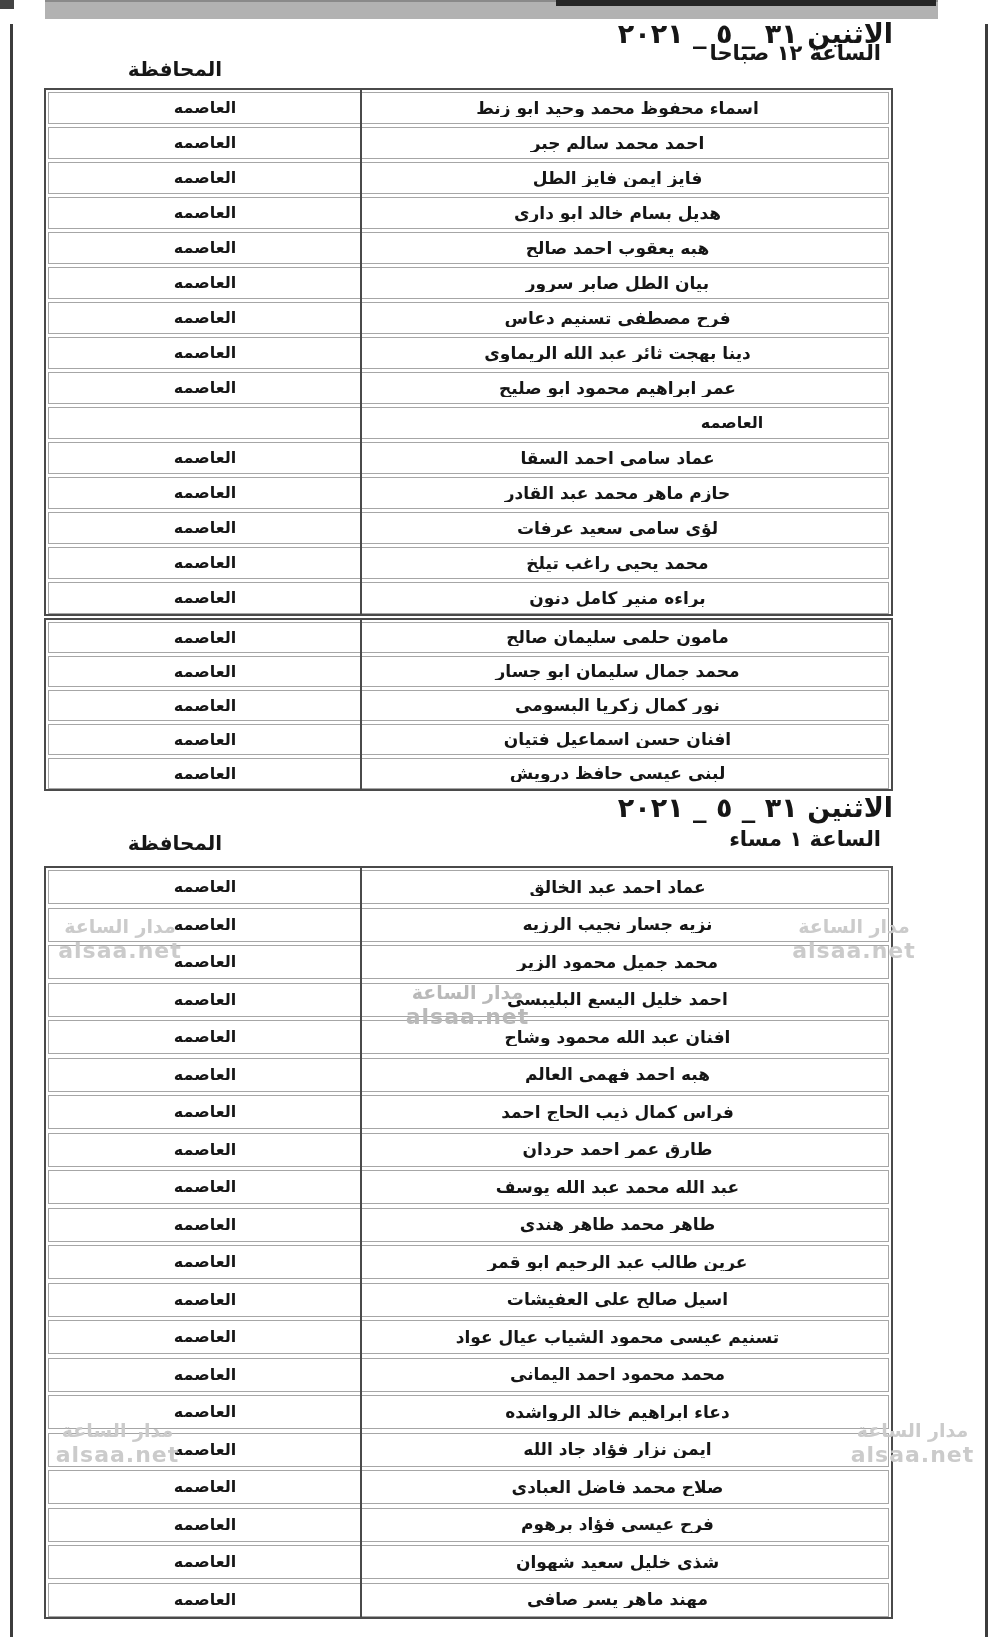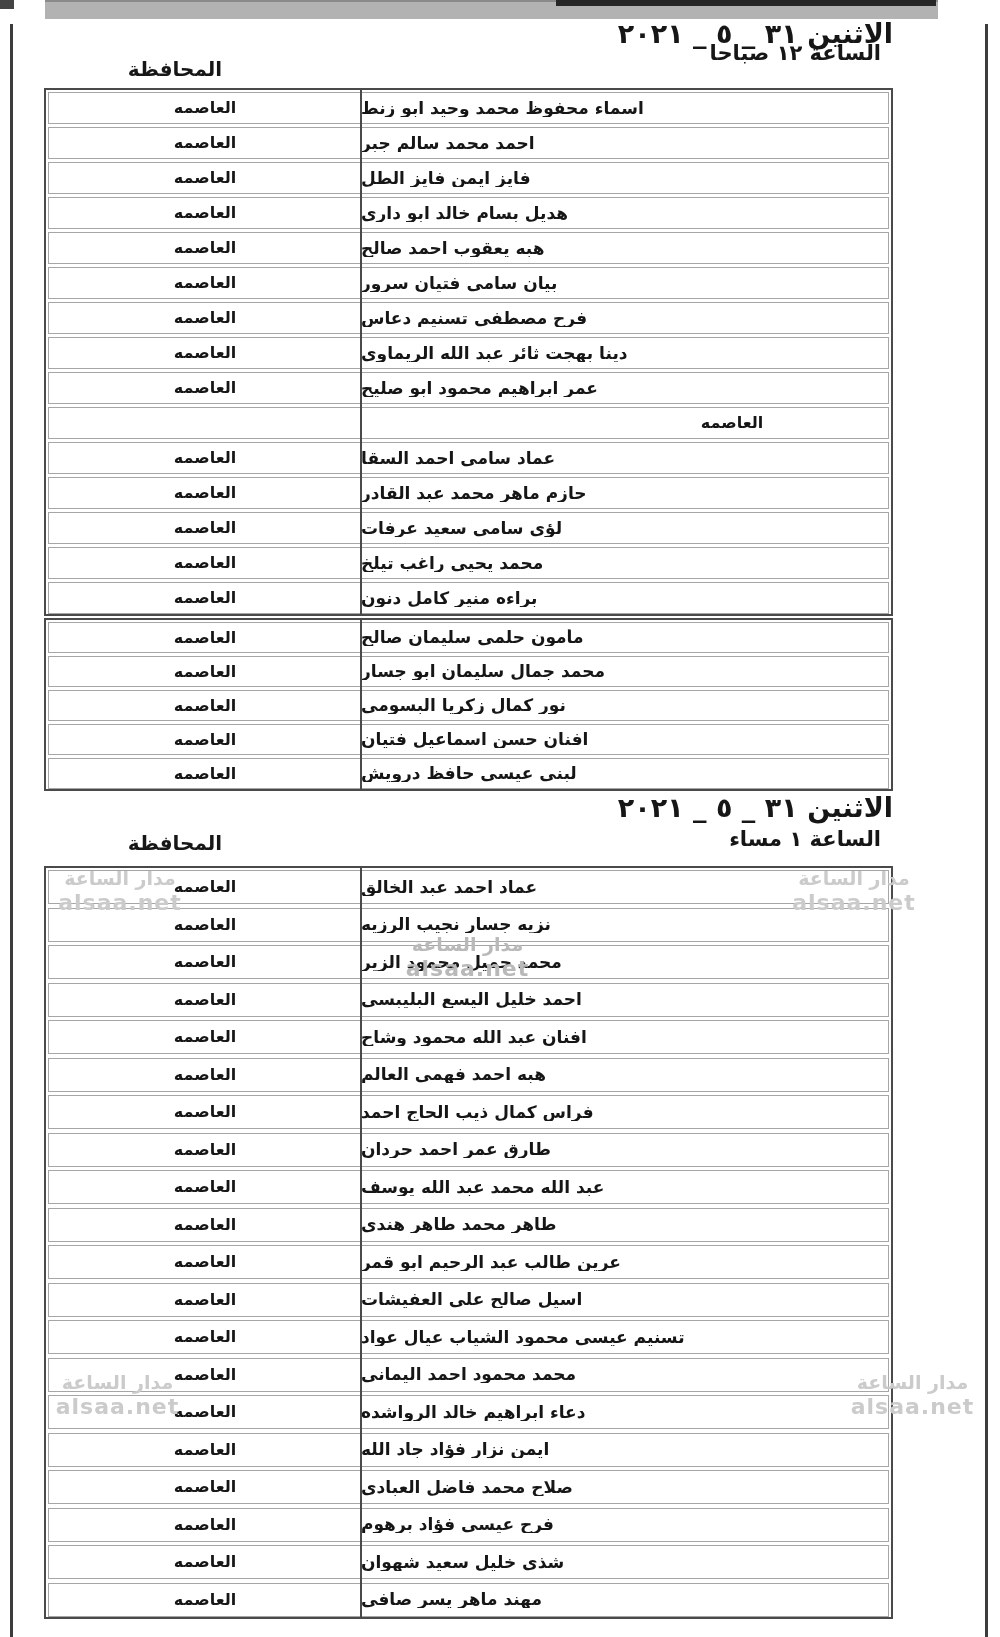--- a/index.html
+++ b/index.html
@@ -30,28 +30,28 @@
   .tbl::after{ 
     content:'';position:absolute;top:0;bottom:0;left:314px;width:2px;background:#4a4a4a;
   }
   .row{
     display:flex;direction:rtl;align-items:center;
     border:1px solid #a6a6a6;box-sizing:border-box;
     height:var(--rh,32px);margin:2px 2px 0 2px;
   }
   .row + .row{margin-top:var(--gap,3px);}
   .cell{font-weight:700;overflow:hidden;white-space:nowrap;}
-  .cell.name{flex:1 1 auto;text-align:left;padding:0 14px 0 0;font-size:17px;line-height:1;}
+  .cell.name{flex:1 1 auto;text-align:center;padding:0 14px 0 0;font-size:17px;line-height:1;}
   .cell.gov{flex:0 0 312px;text-align:center;font-size:16px;line-height:1;}
 
   .wm{
     position:absolute;text-align:center;font-weight:700;color:#cbcbcb;
     line-height:1.15;pointer-events:none;white-space:nowrap;
   }
-  .wm .ar{font-size:19px;display:block;}
+  .wm .ar{font-size:19px;display:block;margin-top:48px;}
   .wm .en{font-size:22px;display:block;letter-spacing:1px;}
   .wm.darker{color:#b9b9b9;}
 </style>
 </head>
 <body>
 
 <div class="top-strip"></div>
 <div class="top-strip-dark"></div>
 <div class="top-strip-nub"></div>
 
@@ -78,21 +78,21 @@
       </div>
       <div class="row">
         <div class="cell name">هديل بسام خالد ابو دارى</div>
         <div class="cell gov">العاصمه</div>
       </div>
       <div class="row">
         <div class="cell name">هبه يعقوب احمد صالح</div>
         <div class="cell gov">العاصمه</div>
       </div>
       <div class="row">
-        <div class="cell name">بيان سامي فتيان سرور</div>
+        <div class="cell name">بيان الطل صابر سرور</div>
         <div class="cell gov">العاصمه</div>
       </div>
       <div class="row">
         <div class="cell name">فرح مصطفى تسنيم دعاس</div>
         <div class="cell gov">العاصمه</div>
       </div>
       <div class="row">
         <div class="cell name">دينا بهجت ثائر عبد الله الريماوي</div>
         <div class="cell gov">العاصمه</div>
       </div>

